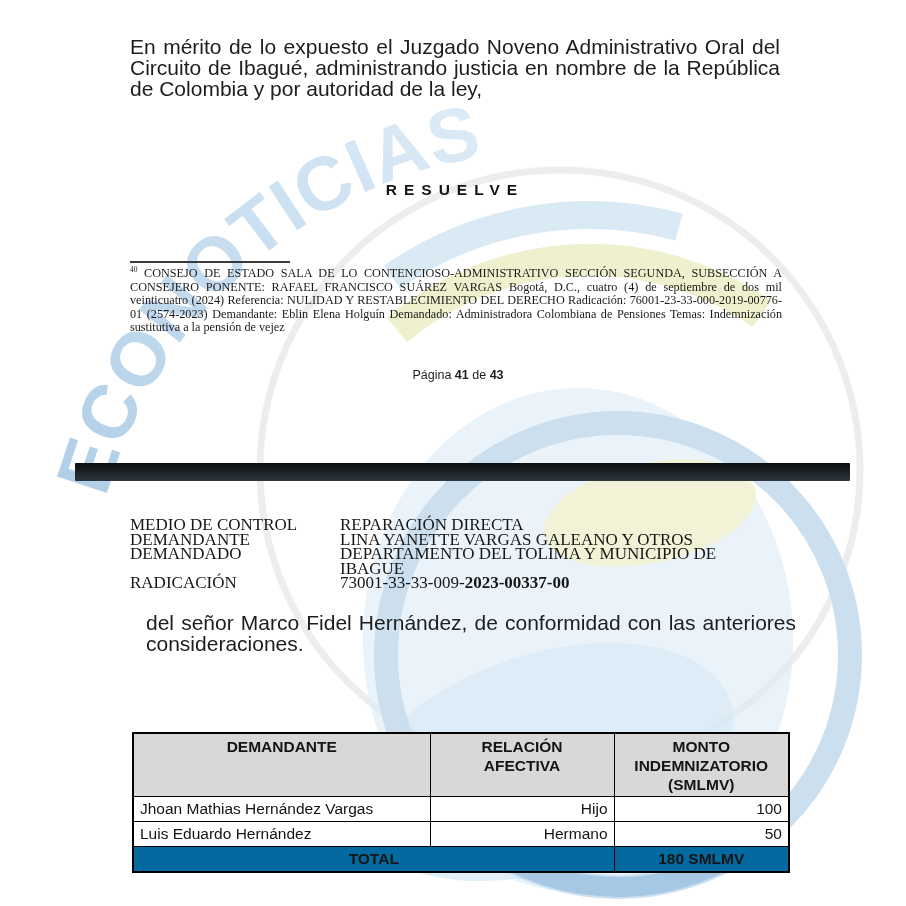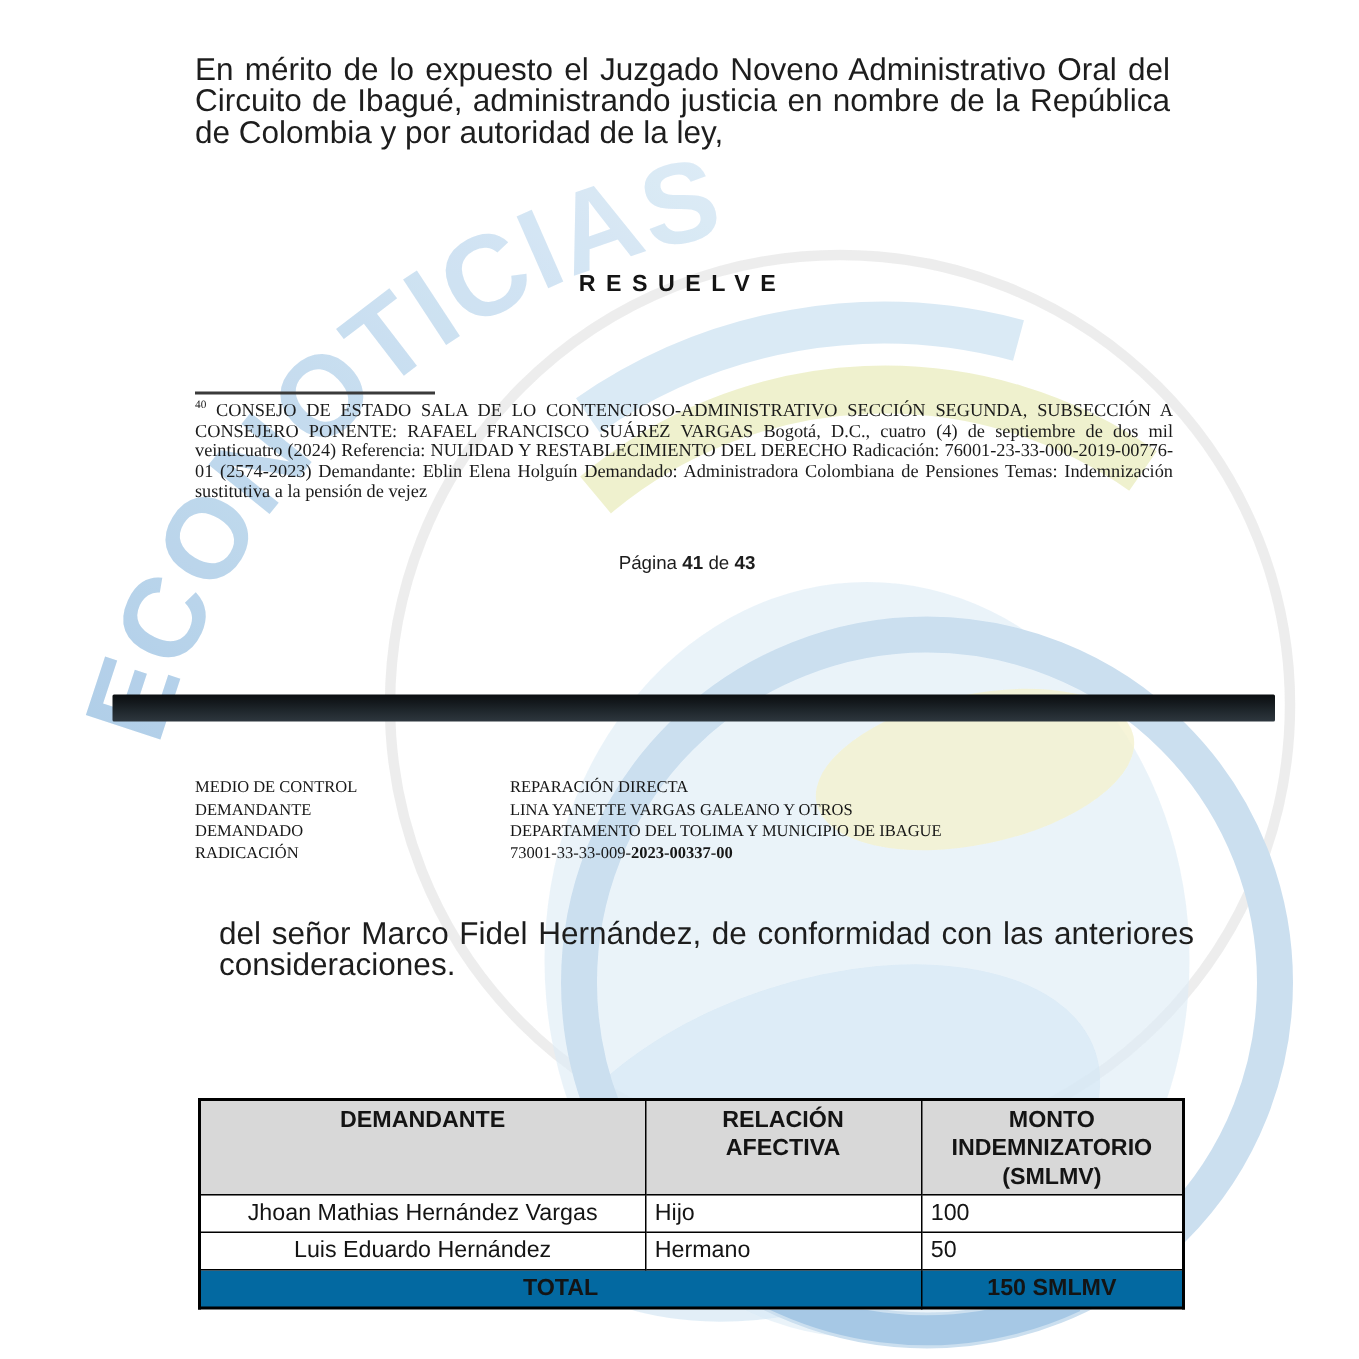--- a/index.html
+++ b/index.html
@@ -34,39 +34,39 @@
     text-align:justify;color:#1a1a1a;
   }
   .footnote sup{font-size:7.5px;line-height:0;}
   .page-num{
     position:absolute;left:130px;top:368px;width:656px;z-index:1;
     font-size:12.5px;text-align:center;color:#1d1d1d;
   }
   
   .case-header{
     position:absolute;left:130px;top:518px;width:600px;z-index:1;
-    font-family:"Liberation Serif",serif;font-size:11px;line-height:14.6px;color:#161616;
+    font-family:"Liberation Serif",serif;font-size:17px;line-height:14.6px;color:#161616;
   }
   .case-row{display:grid;grid-template-columns:210px auto;}
   
   .comp-table{
     position:absolute;left:132px;top:732px;z-index:1;
     border-collapse:collapse;table-layout:fixed;width:656px;
     font-size:15.5px;color:#141414;background:#ffffff;
   }
   .comp-table th,.comp-table td{border:1.5px solid #000;padding:1px 6px;}
   .comp-table{border:2.5px solid #000;}
   .comp-table thead th{
     background:#d8d8d8;font-weight:bold;vertical-align:top;text-align:center;
     height:58px;padding-top:3px;line-height:19px;
   }
   .comp-table .sub{font-weight:bold;}
   .comp-table td{height:22px;}
-  .cell-left{text-align:center;padding-left:8px;}
-  .cell-center{text-align:left;}
+  .cell-left{text-align:left;padding-left:8px;}
+  .cell-center{text-align:right;}
   .total-row td{background:#0369a1;font-weight:bold;text-align:center;}
 </style>
 </head>
 <body>
 
 <div class="page">
 
   <svg class="wm" width="906" height="906" viewBox="0 0 906 906" aria-hidden="true">
     <defs>
       <linearGradient id="wmg" x1="0" y1="1" x2="0.9" y2="0">
@@ -166,18 +166,18 @@
         <td class="cell-center">Hijo</td>
         <td class="cell-center">100</td>
       </tr>
       <tr>
         <td class="cell-left">Luis Eduardo Hernández</td>
         <td class="cell-center">Hermano</td>
         <td class="cell-center">50</td>
       </tr>
       <tr class="total-row">
         <td colspan="2">TOTAL</td>
-        <td>150 SMLMV</td>
+        <td>180 SMLMV</td>
       </tr>
     </tbody>
   </table>
 
 </div>
 
 </body></html>

